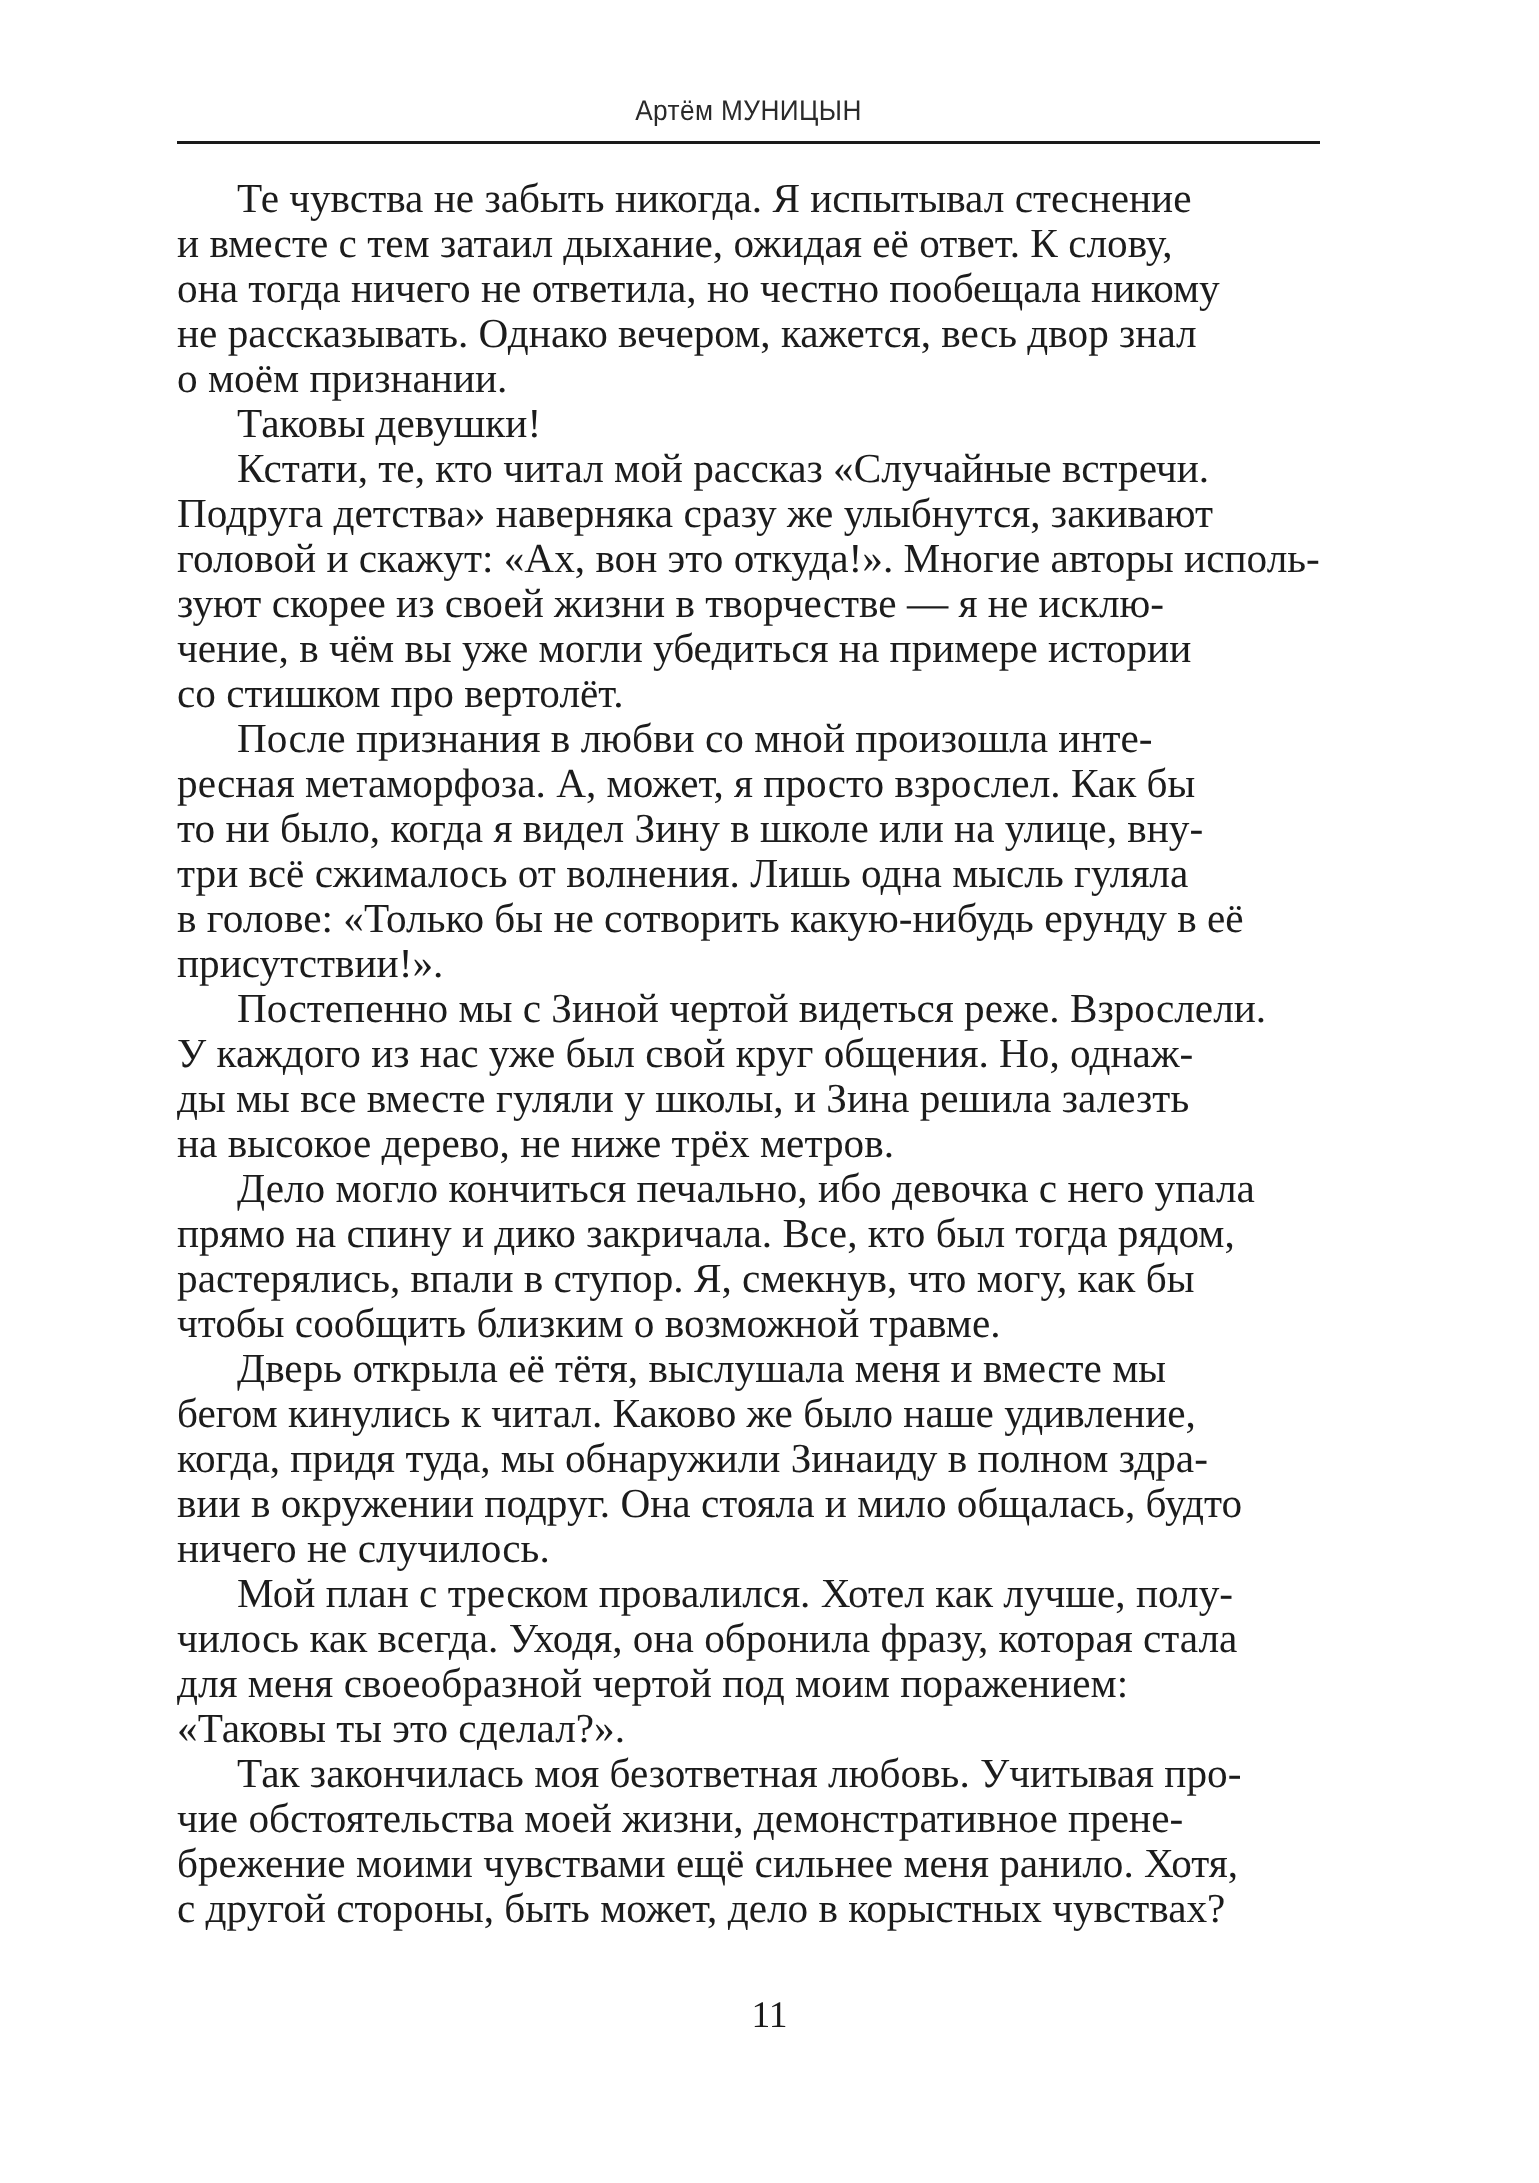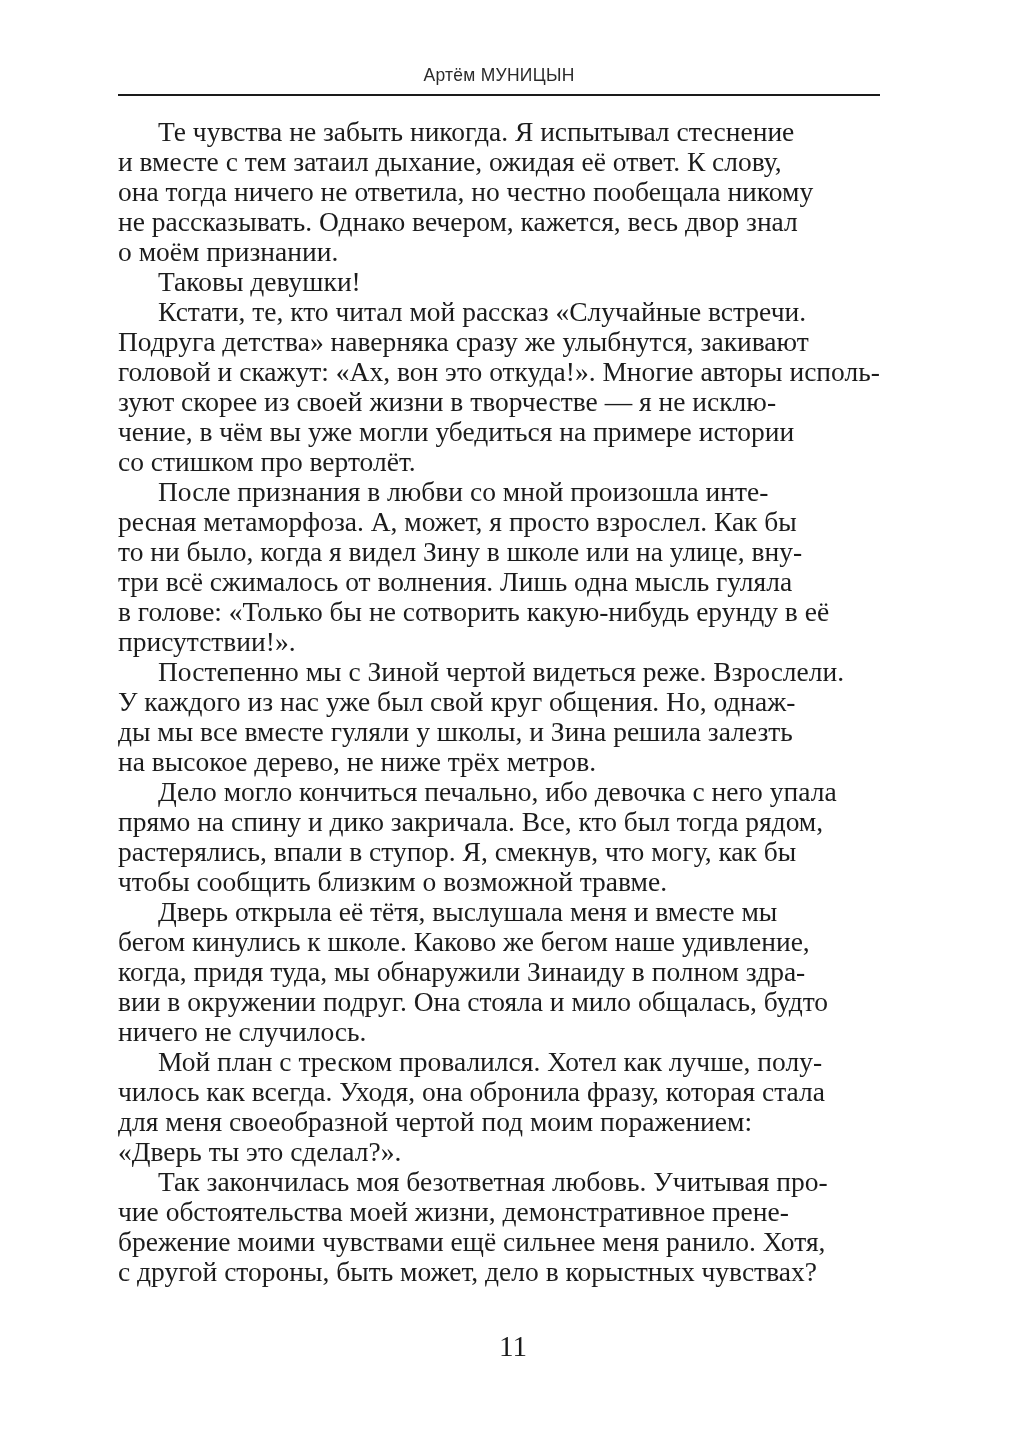--- a/index.html
+++ b/index.html
@@ -58,21 +58,21 @@
     .line.last {
       text-align-last: left;
     }
     .folio {
       position: absolute;
       top: 1330px;
       left: 0;
       width: 1026px;
       text-align: center;
       font-family: "Liberation Serif", "DejaVu Serif", serif;
-      font-size: 29px;
+      font-size: 25px;
       color: #1a1a1a;
     }
   </style>
 </head>
 <body>
 
 <div>
   <div class="running-head">Артём МУНИЦЫН</div>
   <div class="head-rule"></div>
 
@@ -117,31 +117,31 @@
 
     <div class="para-block">
       <span class="line first" style="white-space: nowrap; display: block; text-align-last: left; text-align: left;">Дело могло кончиться печально, ибо девочка с него упала</span>
       <span class="line" style="white-space: nowrap; display: block; text-align-last: left; text-align: left;">прямо на спину и дико закричала. Все, кто был тогда рядом,</span>
       <span class="line" style="white-space: nowrap; display: block; text-align-last: left; text-align: left;">растерялись, впали в ступор. Я, смекнув, что могу, как бы</span>
       <span class="line last" style="white-space: nowrap; display: block; text-align-last: left; text-align: left;">чтобы сообщить близким о возможной травме.</span>
     </div>
 
     <div class="para-block">
       <span class="line first" style="white-space: nowrap; display: block; text-align-last: left; text-align: left;">Дверь открыла её тётя, выслушала меня и вместе мы</span>
-      <span class="line" style="white-space: nowrap; display: block; text-align-last: left; text-align: left;">бегом кинулись к школе. Каково же бегом наше удивление,</span>
+      <span class="line" style="white-space: nowrap; display: block; text-align-last: left; text-align: left;">бегом кинулись к читал. Каково же было наше удивление,</span>
       <span class="line" style="white-space: nowrap; display: block; text-align-last: left; text-align: left;">когда, придя туда, мы обнаружили Зинаиду в полном здра-</span>
       <span class="line" style="white-space: nowrap; display: block; text-align-last: left; text-align: left;">вии в окружении подруг. Она стояла и мило общалась, будто</span>
       <span class="line last" style="white-space: nowrap; display: block; text-align-last: left; text-align: left;">ничего не случилось.</span>
     </div>
 
     <div class="para-block">
       <span class="line first" style="white-space: nowrap; display: block; text-align-last: left; text-align: left;">Мой план с треском провалился. Хотел как лучше, полу-</span>
       <span class="line" style="white-space: nowrap; display: block; text-align-last: left; text-align: left;">чилось как всегда. Уходя, она обронила фразу, которая стала</span>
       <span class="line" style="white-space: nowrap; display: block; text-align-last: left; text-align: left;">для меня своеобразной чертой под моим поражением:</span>
-      <span class="line last" style="white-space: nowrap; display: block; text-align-last: left; text-align: left;">«Дверь ты это сделал?».</span>
+      <span class="line last" style="white-space: nowrap; display: block; text-align-last: left; text-align: left;">«Таковы ты это сделал?».</span>
     </div>
 
     <div class="para-block">
       <span class="line first" style="white-space: nowrap; display: block; text-align-last: left; text-align: left;">Так закончилась моя безответная любовь. Учитывая про-</span>
       <span class="line" style="white-space: nowrap; display: block; text-align-last: left; text-align: left;">чие обстоятельства моей жизни, демонстративное прене-</span>
       <span class="line" style="white-space: nowrap; display: block; text-align-last: left; text-align: left;">брежение моими чувствами ещё сильнее меня ранило. Хотя,</span>
       <span class="line" style="white-space: nowrap; display: block; text-align-last: left; text-align: left;">с другой стороны, быть может, дело в корыстных чувствах?</span>
     </div>
   </div>
 

